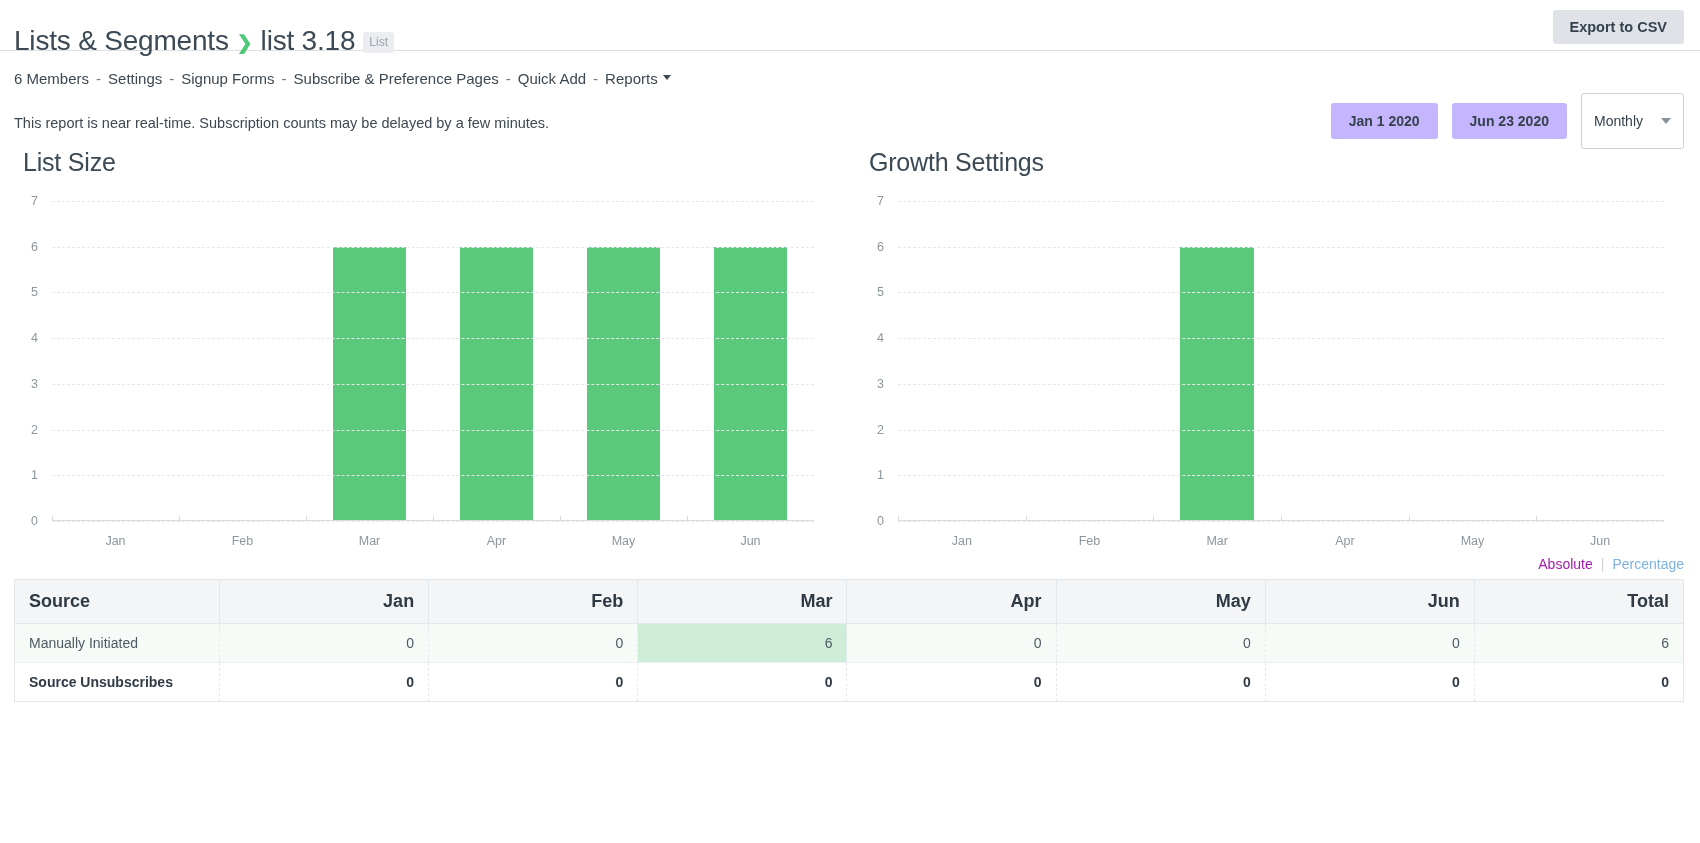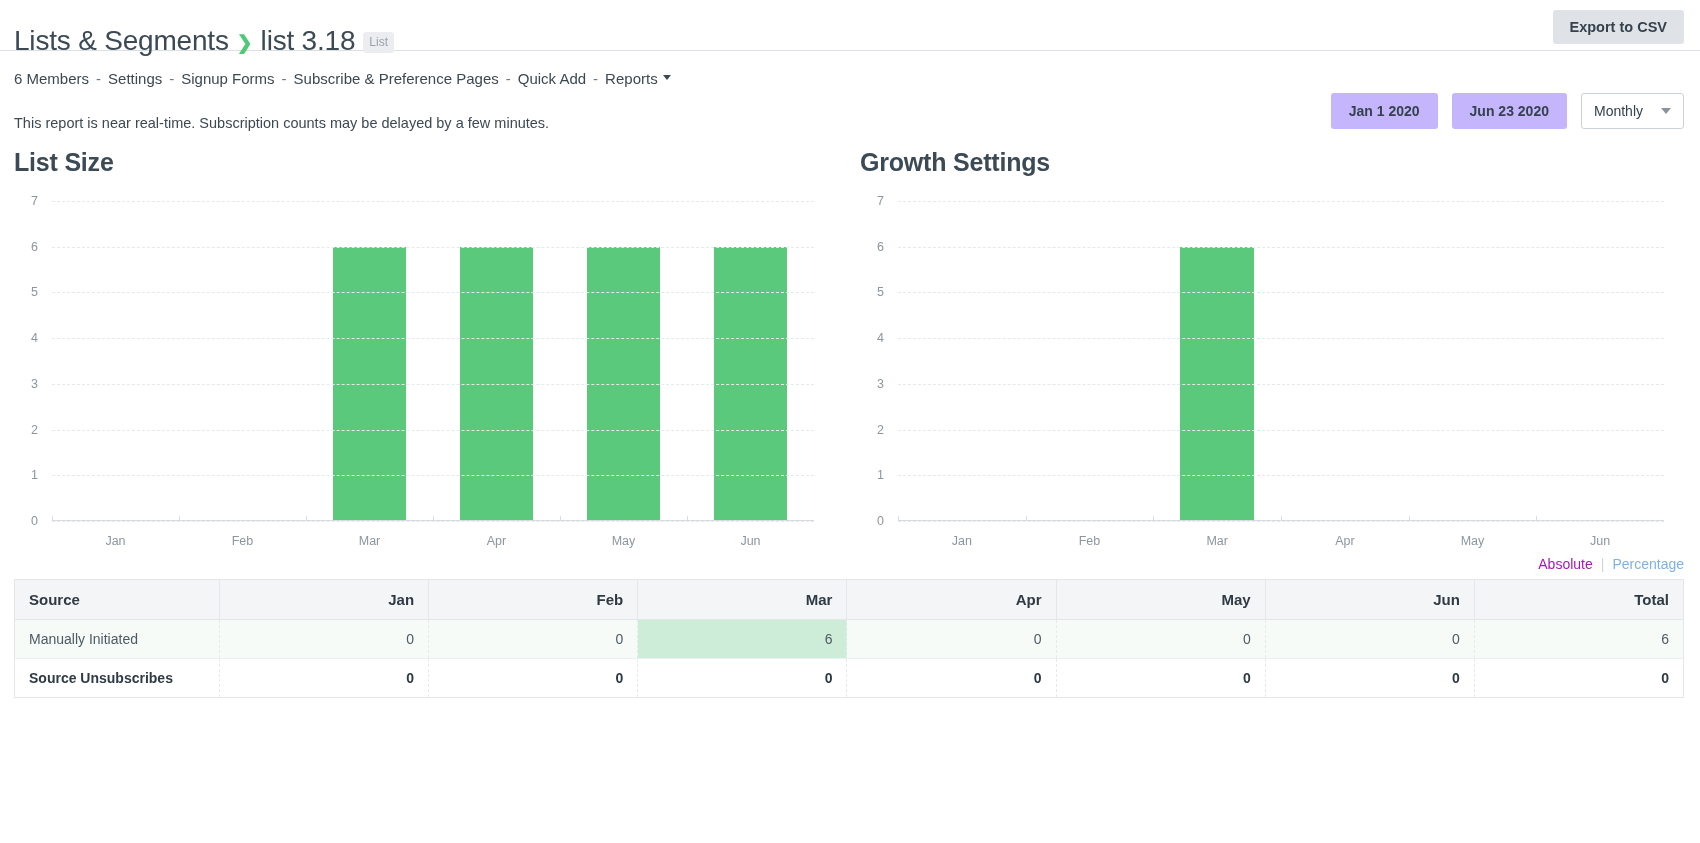--- a/index.html
+++ b/index.html
@@ -121,21 +121,21 @@
     font-size: 14px;
     font-weight: 700;
     color: #35424d;
     font-family: "Liberation Sans", sans-serif;
     cursor: pointer;
   }
   .select-box {
     background: #fff;
     border: 1px solid #ccd2d9;
     border-radius: 3px;
-    padding: 9px 12px;
+    padding: 19px 12px;
     min-width: 100px;
     display: flex;
     align-items: center;
     justify-content: space-between;
     gap: 18px;
     font-size: 14px;
     color: #35424d;
     cursor: pointer;
   }
   .select-caret {
@@ -148,24 +148,25 @@
   .charts {
     display: flex;
     padding: 0 0 0 0;
     margin-top: 6px;
   }
   .chart-panel { position: relative; }
   .chart-panel.left  { width: 850px; padding-left: 14px; }
   .chart-panel.right { width: 850px; padding-left: 10px; }
   .chart-title {
     font-size: 25px;
-    font-weight: 700;
+    font-weight: 400;
     color: #3c4a55;
     letter-spacing: -0.2px;
     margin-bottom: 14px;
+    margin-left: 9px;
   }
   .plot {
     position: relative;
     height: 365px;
   }
   .plot-area {
     position: absolute;
     left: 38px;
     right: 36px;
     top: 10px;
@@ -250,21 +251,21 @@
     width: 100%;
     border-collapse: collapse;
     border: 1px solid #e3e7ea;
     font-size: 14px;
     table-layout: fixed;
   }
   thead th {
     background: #f3f5f7;
     color: #2f3a45;
     font-weight: 700;
-    font-size: 15px;
+    font-size: 18px;
     padding: 11px 14px;
     text-align: right;
     border-right: 1px solid #e3e7ea;
     border-bottom: 1px solid #e3e7ea;
   }
   thead th.first { text-align: left; width: 205px; }
   thead th.last { border-right: none; }
   tbody td {
     padding: 11px 14px;
     text-align: right;

